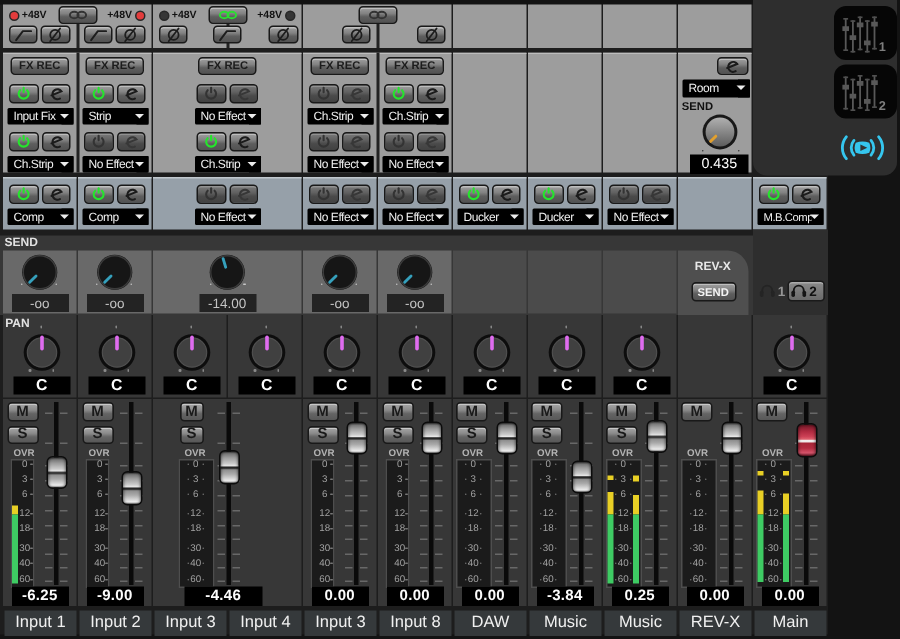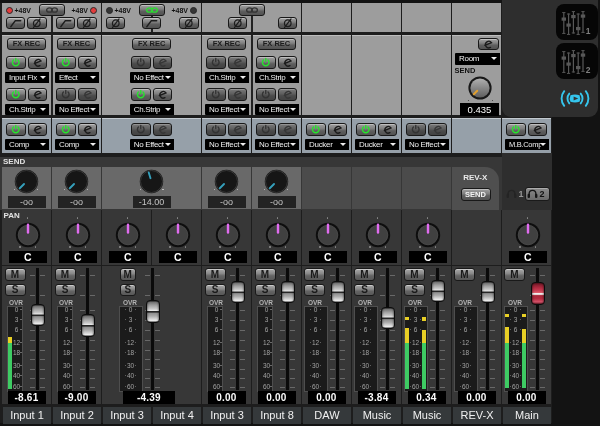--- a/index.html
+++ b/index.html
@@ -164,21 +164,21 @@
         <line x1="9.75" y1="2.5" x2="9.75" y2="5.5"></line>
       </g>
     </svg>
 <div style="position:absolute;left:77.5px;top:55.5px;width:19.5px;height:13px;background:linear-gradient(180deg,#a0a0a0 0%,#828282 40%,#5e5e5e 62%,#525252 100%);border:1px solid #191919;border-radius:3px;box-shadow:inset 0 1px 0 rgba(255,255,255,.35);box-sizing:border-box;"></div>
 <svg style="position:absolute;left:77.5px;top:55.5px" width="19.5" height="13" viewBox="0 0 19.5 13">
       <g fill="none" stroke="#1b1b1b" stroke-width="1.4" stroke-linecap="round">
         <path d="M 6.35,7.6 L 12.95,4.9 A 3.3 3.3 0 1 0 11.95,9.7"></path>
       </g>
     </svg>
 <div style="position:absolute;left:55px;top:72px;width:44px;height:11px;background:#000;border-radius:1px;">
-      <div style="position:absolute;left:4px;top:0;height:11px;line-height:11px;font-size:8px;color:#f0f0f0;white-space:nowrap;letter-spacing:-0.3px;">Effect</div>
+      <div style="position:absolute;left:4px;top:0;height:11px;line-height:11px;font-size:8px;color:#f0f0f0;white-space:nowrap;letter-spacing:-0.3px;">Strip</div>
       <div style="position:absolute;right:0;top:0;width:8px;height:11px;background:#000;"></div>
       <div style="position:absolute;right:4px;top:4.0px;width:0;height:0;border-left:3px solid transparent;border-right:3px solid transparent;border-top:3.5px solid #ececec;margin-right:-1px;"></div>
     </div>
 <div style="position:absolute;left:56px;top:87.5px;width:19.5px;height:13px;background:linear-gradient(180deg,#7a7a7a 0%,#616161 40%,#4a4a4a 62%,#424242 100%);border:1px solid #191919;border-radius:3px;box-shadow:inset 0 1px 0 rgba(255,255,255,.2);box-sizing:border-box;"></div>
 <svg style="position:absolute;left:56px;top:87.5px" width="19.5" height="13" viewBox="0 0 19.5 13">
       <g fill="none" stroke="#333333" stroke-width="1.4" stroke-linecap="round">
         <path d="M 7.45,4.1 A 3.3 3.3 0 1 0 12.05,4.1"></path>
         <line x1="9.75" y1="2.5" x2="9.75" y2="5.5"></line>
       </g>
     </svg>
@@ -757,21 +757,21 @@
 <div style="position:absolute;left:40.0px;top:359px;width:5.3px;height:1px;background:#686868;"></div>
 <div style="position:absolute;left:29.7px;top:368.5px;width:5.3px;height:1px;background:#686868;"></div>
 <div style="position:absolute;left:40.0px;top:368.5px;width:5.3px;height:1px;background:#686868;"></div>
 <div style="position:absolute;left:29.7px;top:378px;width:5.3px;height:1px;background:#686868;"></div>
 <div style="position:absolute;left:40.0px;top:378px;width:5.3px;height:1px;background:#686868;"></div>
 <div style="position:absolute;left:29.7px;top:386.5px;width:5.3px;height:1px;background:#686868;"></div>
 <div style="position:absolute;left:40.0px;top:386.5px;width:5.3px;height:1px;background:#686868;"></div>
 <div style="position:absolute;left:36.0px;top:268px;width:3px;height:122px;background:#0a0a0a;"></div>
 <div style="position:absolute;left:30.5px;top:303.90000000000003px;width:14px;height:22.5px;border-radius:4px;background:linear-gradient(180deg,#303030 0%,#757575 7%,#9e9e9e 20%,#cacaca 38%,#e9e9e9 46%,#262626 49%,#262626 53%,#8f8f8f 58%,#ababab 72%,#dcdcdc 88%,#efefef 94%,#5a5a5a 100%);border:1px solid #0c0c0c;box-sizing:border-box;box-shadow:inset 1.5px 0 2px -1px rgba(0,0,0,.55),inset -1.5px 0 2px -1px rgba(0,0,0,.55);"></div>
 <div style="position:absolute;left:7.5px;top:390.5px;width:38px;height:13.5px;background:#000;"></div>
-<div style="position:absolute;left:7.5px;top:390.5px;width:38px;height:14px;line-height:14px;font-size:10px;font-weight:bold;color:#fcfcfc;text-align:center;letter-spacing:0.2px;">-8.61</div>
+<div style="position:absolute;left:7.5px;top:390.5px;width:38px;height:14px;line-height:14px;font-size:10px;font-weight:bold;color:#fcfcfc;text-align:center;letter-spacing:0.2px;">-6.25</div>
 <div style="position:absolute;left:3px;top:407px;width:48px;height:16.5px;background:#35393b;"></div>
 <div style="position:absolute;left:3px;top:407px;width:48px;height:17px;line-height:17px;font-size:11px;color:#f0f0f0;text-align:center;">Input 1</div>
 <div style="position:absolute;left:54.5px;top:268px;width:21px;height:12.5px;background:linear-gradient(180deg,#a8a8a8 0%,#8a8a8a 40%,#646464 62%,#585858 100%);border:1px solid #191919;border-radius:3px;box-shadow:inset 0 1px 0 rgba(255,255,255,.4);box-sizing:border-box;"></div>
 <div style="position:absolute;left:54.5px;top:267.5px;width:21px;height:13px;line-height:13px;font-size:10px;font-weight:bold;color:#1a1a1a;text-align:center;">M</div>
 <div style="position:absolute;left:54.5px;top:283.5px;width:21px;height:12.5px;background:linear-gradient(180deg,#a8a8a8 0%,#8a8a8a 40%,#646464 62%,#585858 100%);border:1px solid #191919;border-radius:3px;box-shadow:inset 0 1px 0 rgba(255,255,255,.4);box-sizing:border-box;"></div>
 <div style="position:absolute;left:54.5px;top:283.0px;width:21px;height:13px;line-height:13px;font-size:10px;font-weight:bold;color:#1a1a1a;text-align:center;">S</div>
 <div style="position:absolute;left:56px;top:298.5px;width:20px;height:8px;line-height:8px;font-size:6.5px;font-weight:bold;color:#b2b2b2;text-align:center;">OVR</div>
 <div style="position:absolute;left:56.5px;top:306px;width:16.5px;height:85.5px;background:#1b1b1b;border:1px solid #4e4e4e;box-sizing:border-box;"></div>
 <div style="position:absolute;left:56.5px;top:306.0px;width:20px;height:7px;line-height:7px;font-size:6.5px;color:#a2a2a2;text-align:center;">0</div>
 <div style="position:absolute;left:56.5px;top:316.0px;width:20px;height:7px;line-height:7px;font-size:6.5px;color:#a2a2a2;text-align:center;">3</div>
@@ -865,21 +865,21 @@
 <div style="position:absolute;left:155.0px;top:359px;width:5.3px;height:1px;background:#686868;"></div>
 <div style="position:absolute;left:144.7px;top:368.5px;width:5.3px;height:1px;background:#686868;"></div>
 <div style="position:absolute;left:155.0px;top:368.5px;width:5.3px;height:1px;background:#686868;"></div>
 <div style="position:absolute;left:144.7px;top:378px;width:5.3px;height:1px;background:#686868;"></div>
 <div style="position:absolute;left:155.0px;top:378px;width:5.3px;height:1px;background:#686868;"></div>
 <div style="position:absolute;left:144.7px;top:386.5px;width:5.3px;height:1px;background:#686868;"></div>
 <div style="position:absolute;left:155.0px;top:386.5px;width:5.3px;height:1px;background:#686868;"></div>
 <div style="position:absolute;left:151.0px;top:268px;width:3px;height:122px;background:#0a0a0a;"></div>
 <div style="position:absolute;left:145.5px;top:300.2px;width:14px;height:22.5px;border-radius:4px;background:linear-gradient(180deg,#303030 0%,#757575 7%,#9e9e9e 20%,#cacaca 38%,#e9e9e9 46%,#262626 49%,#262626 53%,#8f8f8f 58%,#ababab 72%,#dcdcdc 88%,#efefef 94%,#5a5a5a 100%);border:1px solid #0c0c0c;box-sizing:border-box;box-shadow:inset 1.5px 0 2px -1px rgba(0,0,0,.55),inset -1.5px 0 2px -1px rgba(0,0,0,.55);"></div>
 <div style="position:absolute;left:122.55000000000001px;top:390.5px;width:52.5px;height:13.5px;background:#000;"></div>
-<div style="position:absolute;left:122.55000000000001px;top:390.5px;width:52.5px;height:14px;line-height:14px;font-size:10px;font-weight:bold;color:#fcfcfc;text-align:center;letter-spacing:0.2px;">-4.39</div>
+<div style="position:absolute;left:122.55000000000001px;top:390.5px;width:52.5px;height:14px;line-height:14px;font-size:10px;font-weight:bold;color:#fcfcfc;text-align:center;letter-spacing:0.2px;">-4.46</div>
 <div style="position:absolute;left:103px;top:407px;width:48px;height:16.5px;background:#35393b;"></div>
 <div style="position:absolute;left:103px;top:407px;width:48px;height:17px;line-height:17px;font-size:11px;color:#f0f0f0;text-align:center;">Input 3</div>
 <div style="position:absolute;left:153px;top:407px;width:48px;height:16.5px;background:#35393b;"></div>
 <div style="position:absolute;left:153px;top:407px;width:48px;height:17px;line-height:17px;font-size:11px;color:#f0f0f0;text-align:center;">Input 4</div>
 <div style="position:absolute;left:204.5px;top:268px;width:21px;height:12.5px;background:linear-gradient(180deg,#a8a8a8 0%,#8a8a8a 40%,#646464 62%,#585858 100%);border:1px solid #191919;border-radius:3px;box-shadow:inset 0 1px 0 rgba(255,255,255,.4);box-sizing:border-box;"></div>
 <div style="position:absolute;left:204.5px;top:267.5px;width:21px;height:13px;line-height:13px;font-size:10px;font-weight:bold;color:#1a1a1a;text-align:center;">M</div>
 <div style="position:absolute;left:204.5px;top:283.5px;width:21px;height:12.5px;background:linear-gradient(180deg,#a8a8a8 0%,#8a8a8a 40%,#646464 62%,#585858 100%);border:1px solid #191919;border-radius:3px;box-shadow:inset 0 1px 0 rgba(255,255,255,.4);box-sizing:border-box;"></div>
 <div style="position:absolute;left:204.5px;top:283.0px;width:21px;height:13px;line-height:13px;font-size:10px;font-weight:bold;color:#1a1a1a;text-align:center;">S</div>
 <div style="position:absolute;left:206px;top:298.5px;width:20px;height:8px;line-height:8px;font-size:6.5px;font-weight:bold;color:#b2b2b2;text-align:center;">OVR</div>
 <div style="position:absolute;left:206.5px;top:306px;width:16.5px;height:85.5px;background:#1b1b1b;border:1px solid #4e4e4e;box-sizing:border-box;"></div>
@@ -1147,21 +1147,21 @@
 <div style="position:absolute;left:440.0px;top:359px;width:5.3px;height:1px;background:#686868;"></div>
 <div style="position:absolute;left:429.7px;top:368.5px;width:5.3px;height:1px;background:#686868;"></div>
 <div style="position:absolute;left:440.0px;top:368.5px;width:5.3px;height:1px;background:#686868;"></div>
 <div style="position:absolute;left:429.7px;top:378px;width:5.3px;height:1px;background:#686868;"></div>
 <div style="position:absolute;left:440.0px;top:378px;width:5.3px;height:1px;background:#686868;"></div>
 <div style="position:absolute;left:429.7px;top:386.5px;width:5.3px;height:1px;background:#686868;"></div>
 <div style="position:absolute;left:440.0px;top:386.5px;width:5.3px;height:1px;background:#686868;"></div>
 <div style="position:absolute;left:436.0px;top:268px;width:3px;height:122px;background:#0a0a0a;"></div>
 <div style="position:absolute;left:430.5px;top:279.90000000000003px;width:14px;height:22.5px;border-radius:4px;background:linear-gradient(180deg,#303030 0%,#757575 7%,#9e9e9e 20%,#cacaca 38%,#e9e9e9 46%,#262626 49%,#262626 53%,#8f8f8f 58%,#ababab 72%,#dcdcdc 88%,#efefef 94%,#5a5a5a 100%);border:1px solid #0c0c0c;box-sizing:border-box;box-shadow:inset 1.5px 0 2px -1px rgba(0,0,0,.55),inset -1.5px 0 2px -1px rgba(0,0,0,.55);"></div>
 <div style="position:absolute;left:407.5px;top:390.5px;width:38px;height:13.5px;background:#000;"></div>
-<div style="position:absolute;left:407.5px;top:390.5px;width:38px;height:14px;line-height:14px;font-size:10px;font-weight:bold;color:#fcfcfc;text-align:center;letter-spacing:0.2px;">0.34</div>
+<div style="position:absolute;left:407.5px;top:390.5px;width:38px;height:14px;line-height:14px;font-size:10px;font-weight:bold;color:#fcfcfc;text-align:center;letter-spacing:0.2px;">0.25</div>
 <div style="position:absolute;left:403px;top:407px;width:48px;height:16.5px;background:#35393b;"></div>
 <div style="position:absolute;left:403px;top:407px;width:48px;height:17px;line-height:17px;font-size:11px;color:#f0f0f0;text-align:center;">Music</div>
 <div style="position:absolute;left:454px;top:268px;width:21px;height:12.5px;background:linear-gradient(180deg,#a8a8a8 0%,#8a8a8a 40%,#646464 62%,#585858 100%);border:1px solid #191919;border-radius:3px;box-shadow:inset 0 1px 0 rgba(255,255,255,.4);box-sizing:border-box;"></div>
 <div style="position:absolute;left:454px;top:267.5px;width:21px;height:13px;line-height:13px;font-size:10px;font-weight:bold;color:#1a1a1a;text-align:center;">M</div>
 <div style="position:absolute;left:454px;top:298.5px;width:22px;height:8px;line-height:8px;font-size:6.5px;font-weight:bold;color:#b2b2b2;text-align:center;">OVR</div>
 <div style="position:absolute;left:453.5px;top:306px;width:24px;height:85.5px;background:#1b1b1b;border:1px solid #4e4e4e;box-sizing:border-box;"></div>
 <div style="position:absolute;left:455.5px;top:306.0px;width:20px;height:7px;line-height:7px;font-size:6.5px;color:#a2a2a2;text-align:center;">0</div>
 <div style="position:absolute;left:455.5px;top:316.0px;width:20px;height:7px;line-height:7px;font-size:6.5px;color:#a2a2a2;text-align:center;">3</div>
 <div style="position:absolute;left:455.5px;top:326.0px;width:20px;height:7px;line-height:7px;font-size:6.5px;color:#a2a2a2;text-align:center;">6</div>
 <div style="position:absolute;left:455.5px;top:338.5px;width:20px;height:7px;line-height:7px;font-size:6.5px;color:#a2a2a2;text-align:center;">12</div>

